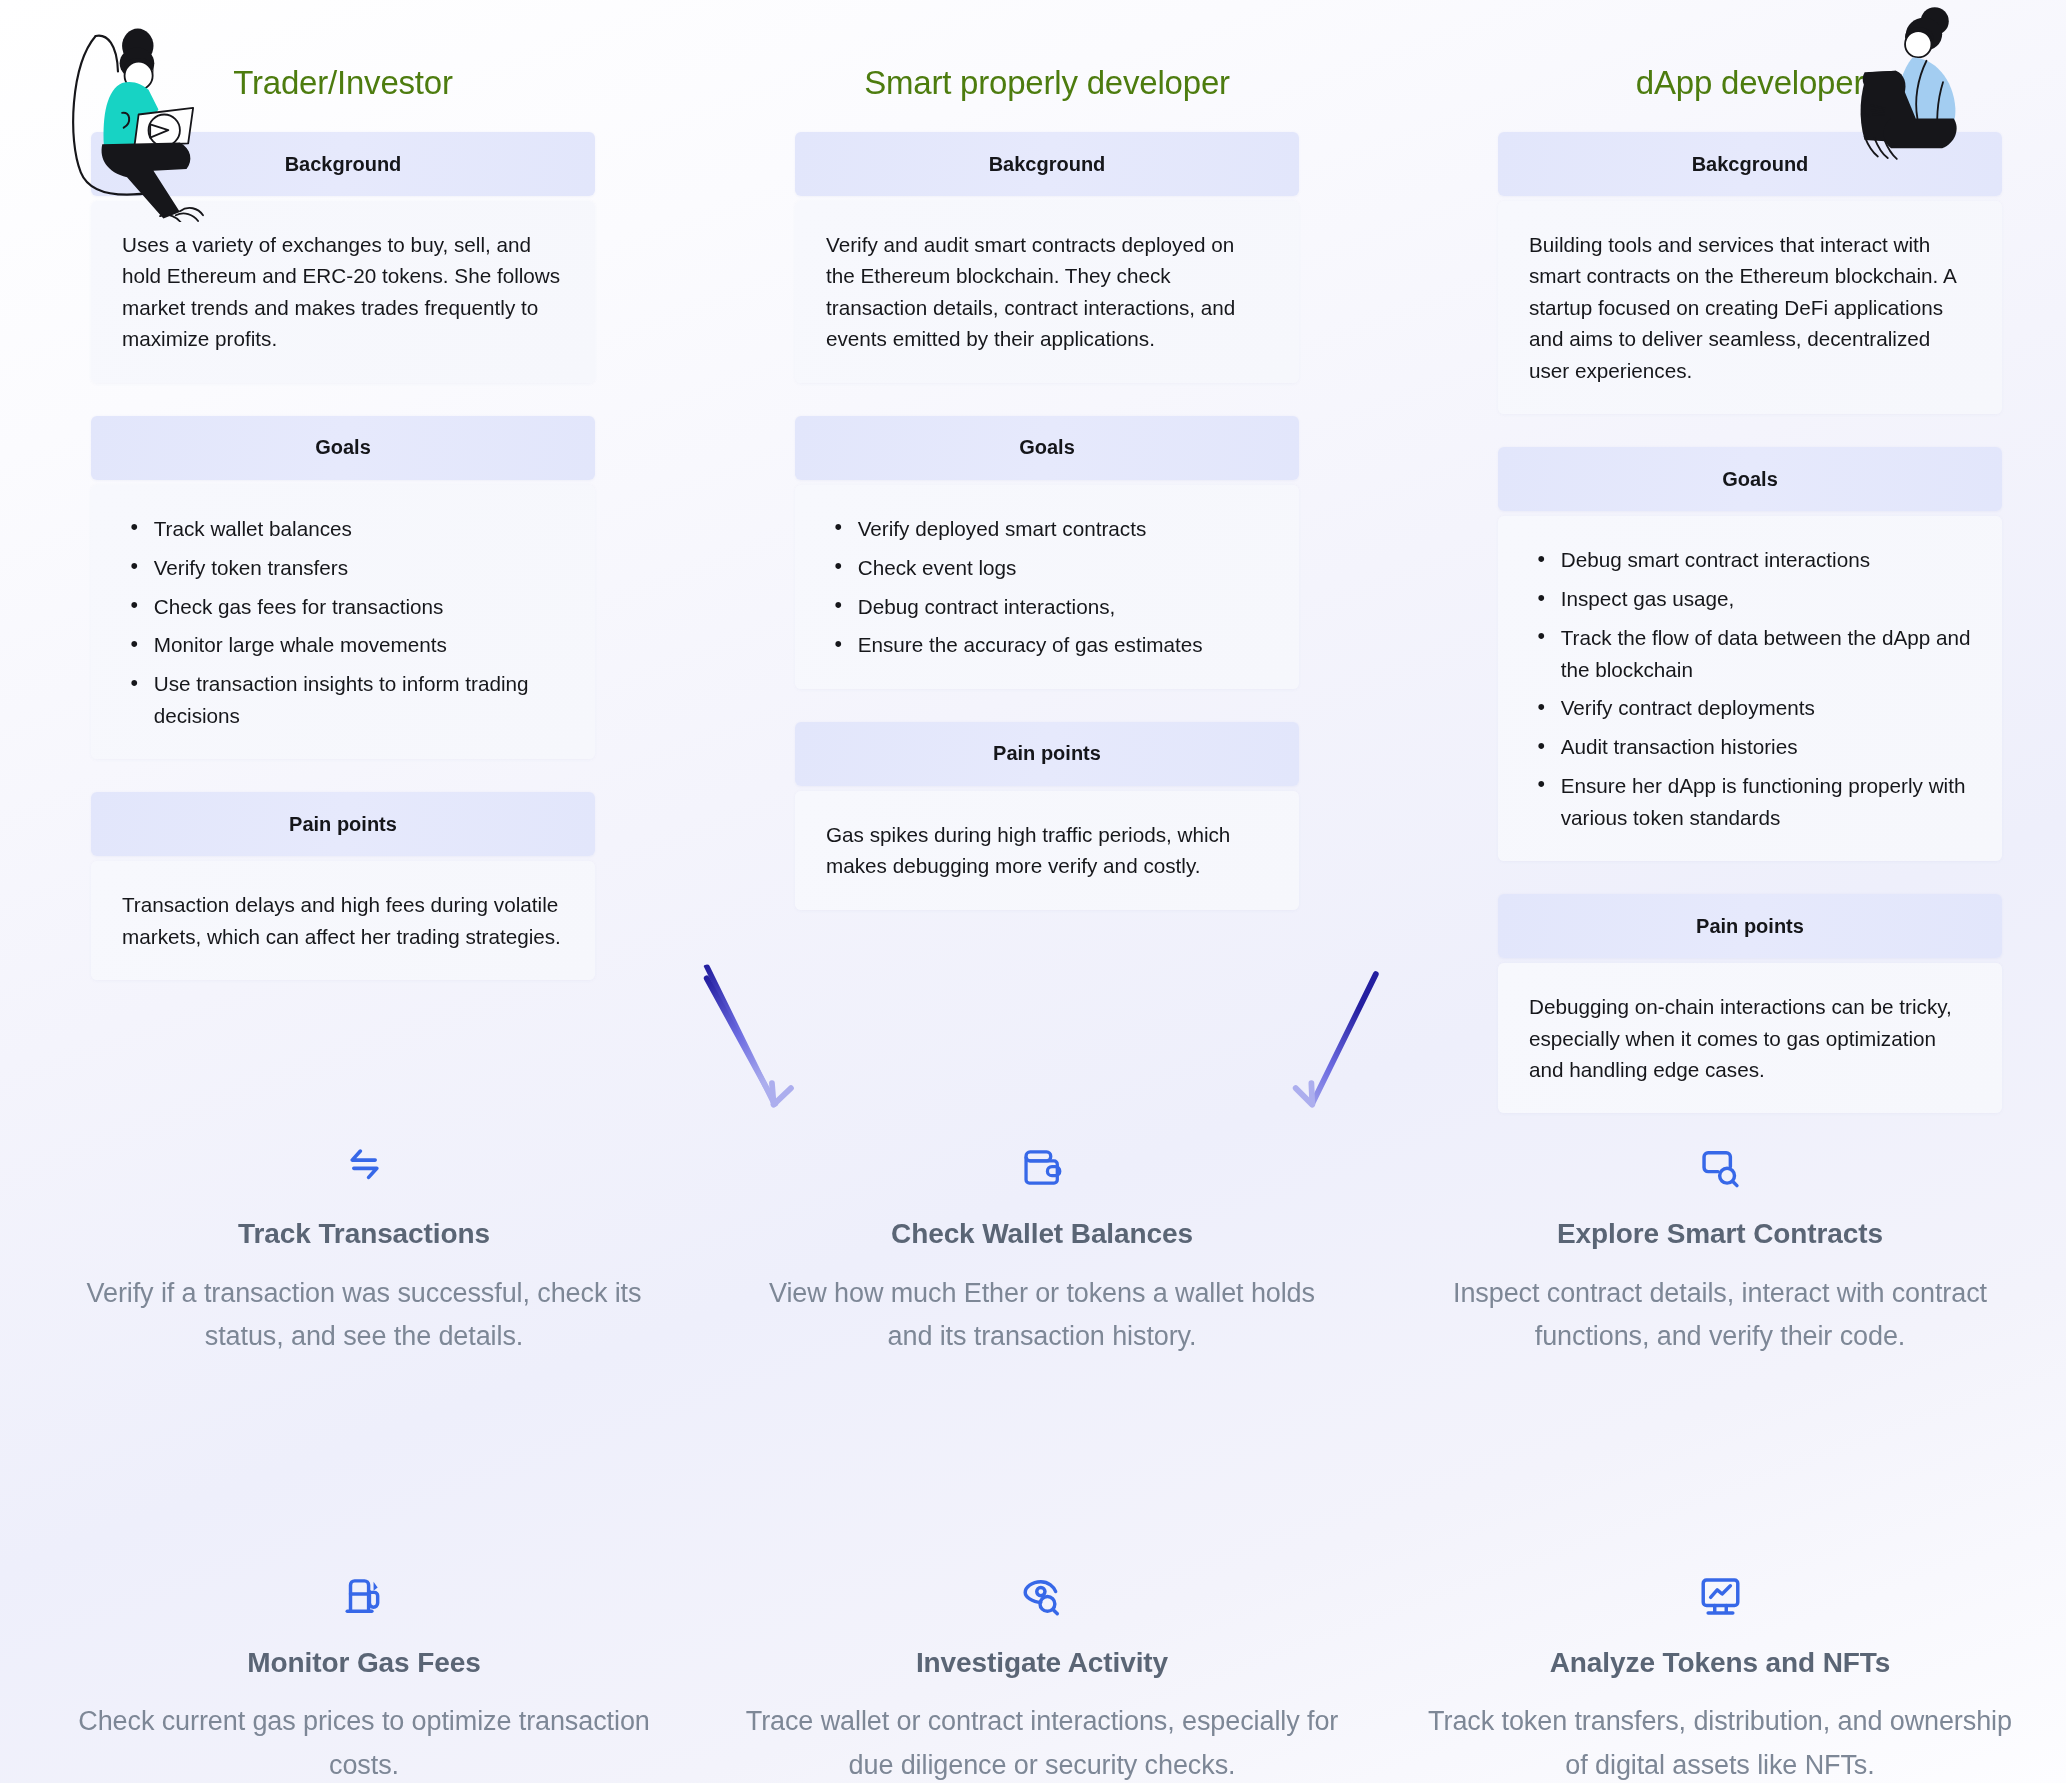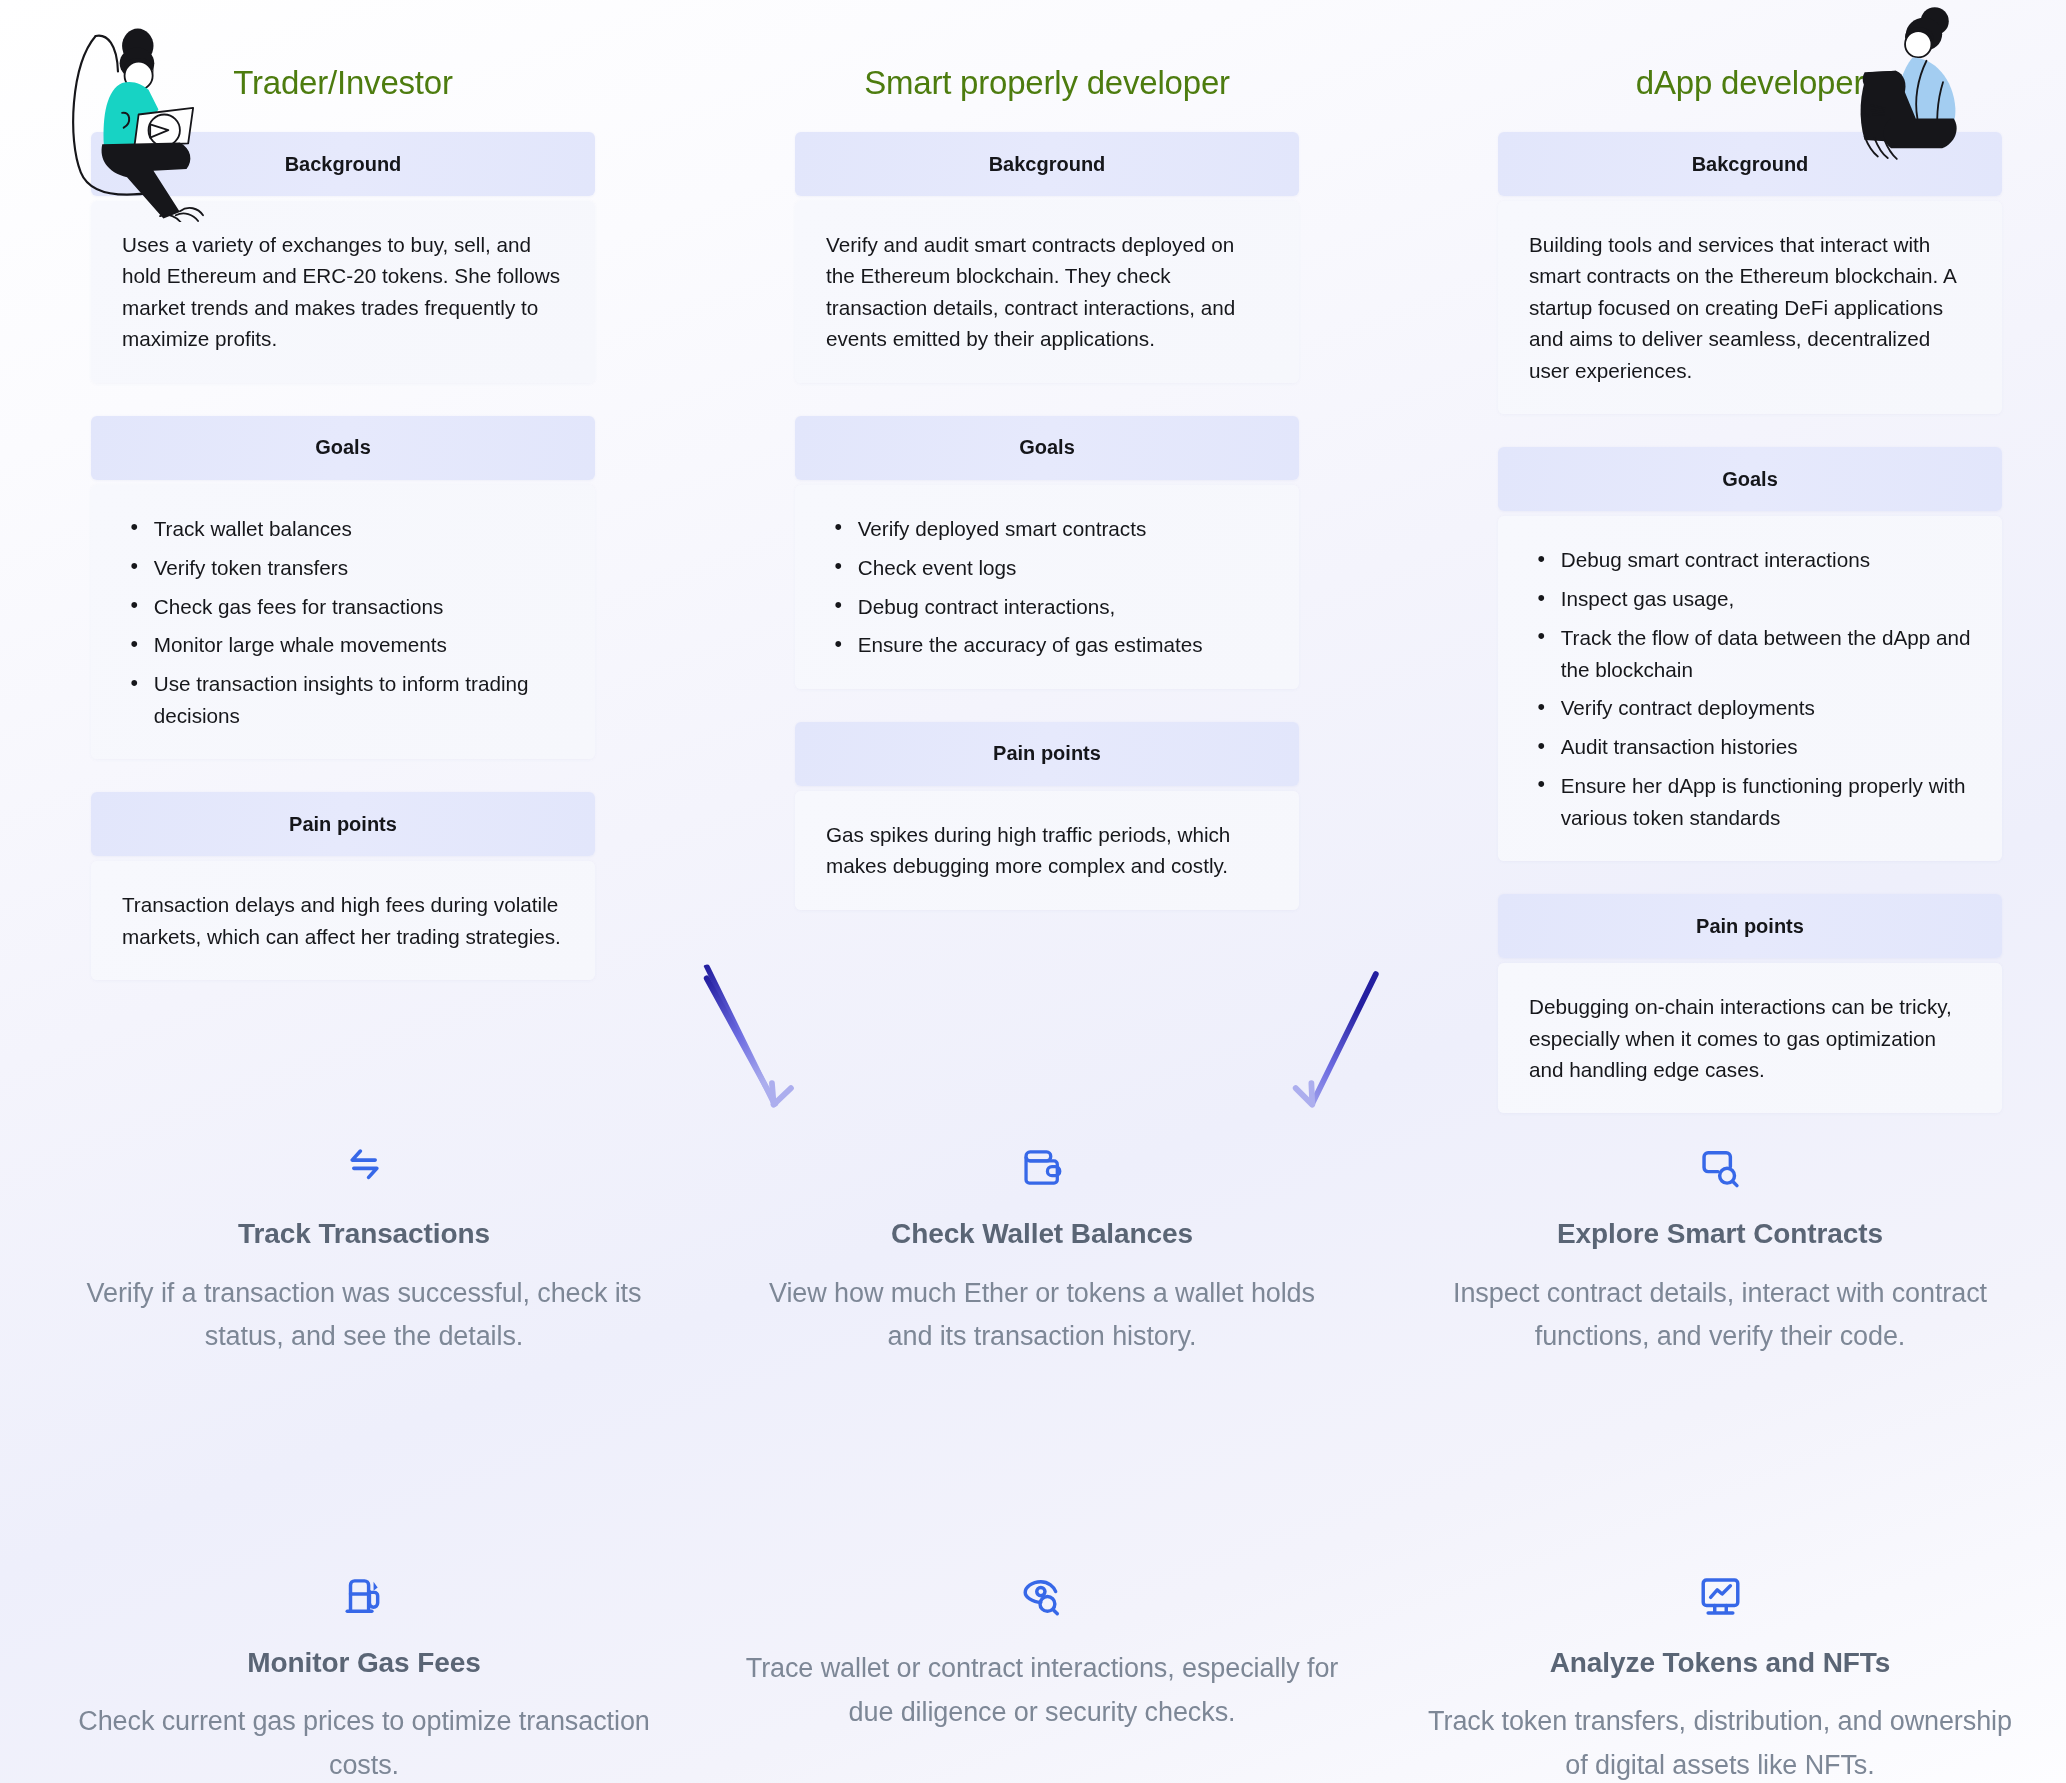--- a/index.html
+++ b/index.html
@@ -211,21 +211,21 @@
           <li>Check event logs</li>
           <li>Debug contract interactions,</li>
           <li>Ensure the accuracy of gas estimates</li>
         </ul>
       </div>
     </div>
 
     <div class="card-block gap-lg">
       <div class="card-head">Pain points</div>
       <div class="card-body">
-        <p>Gas spikes during high traffic periods, which makes debugging more complex and costly.</p>
+        <p>Gas spikes during high traffic periods, which makes debugging more verify and costly.</p>
       </div>
     </div>
   </div>
 
   <div class="persona-col c3">
     <div class="persona-title">dApp developer</div>
 
     <div class="card-block">
       <div class="card-head">Bakcground</div>
       <div class="card-body">
@@ -401,20 +401,21 @@
 
     <div class="feature">
       <div class="feature-icon">
         <svg width="51" height="51" viewBox="0 0 62 62" fill="none" xmlns="http://www.w3.org/2000/svg">
           <path d="M29 38 C 18 38, 10 31, 10 26 C 10 20, 18 13, 29 13 C 38 13, 45 19, 47 25" stroke="#3768e8" stroke-width="4.2" fill="none" stroke-linecap="round"></path>
           <circle cx="29" cy="25" r="5" stroke="#3768e8" stroke-width="4.2" fill="none"></circle>
           <circle cx="37" cy="40" r="9" stroke="#3768e8" stroke-width="4.2" fill="none"></circle>
           <path d="M44 47 L 49 52" stroke="#3768e8" stroke-width="4.2" stroke-linecap="round"></path>
         </svg>
       </div>
+      <div class="feature-title">Investigate Activity</div>
       <div class="feature-desc">Trace wallet or contract interactions, especially for due diligence or security checks.</div>
     </div>
 
     <div class="feature">
       <div class="feature-icon">
         <svg width="51" height="51" viewBox="0 0 62 62" fill="none" xmlns="http://www.w3.org/2000/svg">
           <rect x="10" y="11" width="42" height="31" rx="4" stroke="#3768e8" stroke-width="4.2" fill="none"></rect>
           <path d="M19 32 L 27 23 L 33 28 L 43 18" stroke="#3768e8" stroke-width="4.2" fill="none" stroke-linecap="round" stroke-linejoin="round"></path>
           <path d="M24 42 V 50" stroke="#3768e8" stroke-width="4.2" stroke-linecap="round"></path>
           <path d="M38 42 V 50" stroke="#3768e8" stroke-width="4.2" stroke-linecap="round"></path>

